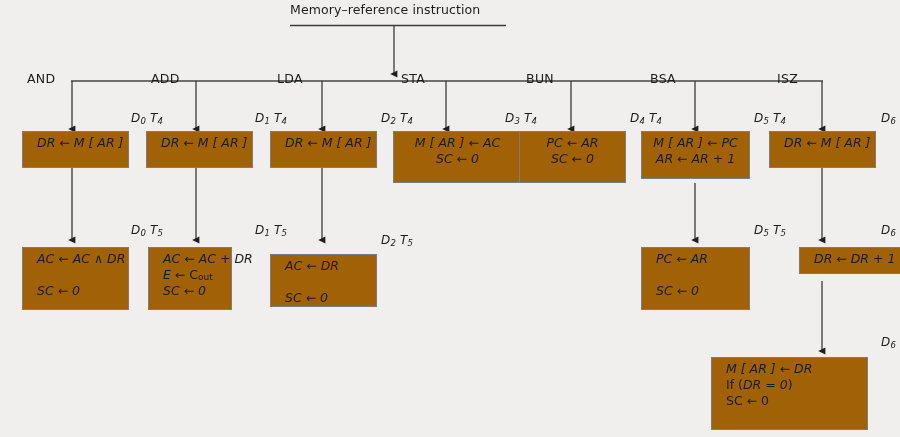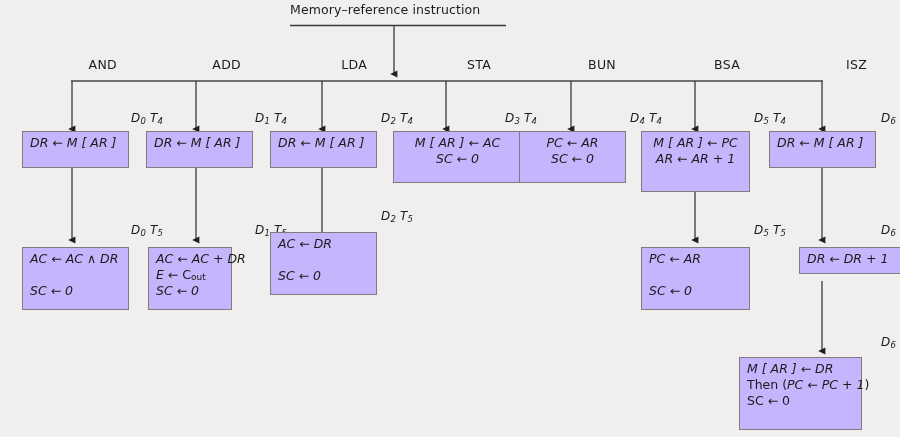--- a/index.html
+++ b/index.html
@@ -37,24 +37,24 @@
     width: 216px;
     text-align: left;
     font-size: 12.5px;
     letter-spacing: 0.1px;
     white-space: nowrap;
   }
 
   
   .col-head {
     position: absolute;
-    top: 57px;
+    top: 71px;
     width: 90px;
     margin-left: -45px;
-    text-align: right;
+    text-align: left;
     font-size: 12.5px;
     letter-spacing: 0.3px;
   }
 
   
   .tlabel {
     position: absolute;
     font-style: italic;
     font-size: 12px;
     white-space: nowrap;
@@ -66,27 +66,27 @@
     font-style: italic;
     vertical-align: baseline;
     position: relative;
     bottom: -2px;
   }
 
   
   .box {
     position: absolute;
     box-sizing: border-box;
-    background: #c4b5fd;
+    background: #a16207;
     border: 1.3px solid #7d7d7d;
     font-style: italic;
     font-size: 12.5px;
     line-height: 16px;
     white-space: nowrap;
-    padding: 3px 6px 3px 7px;
+    padding: 3px 6px 3px 14px;
   }
   .box.center {
     text-align: center;
     padding-left: 6px;
   }
   .box .ln {
     display: block;
     height: 16px;
   }
   .box .ln.blank {
@@ -152,21 +152,21 @@
   <div class="col-head" style="left:446px">STA</div>
   <div class="col-head" style="left:571px">BUN</div>
   <div class="col-head" style="left:695px">BSA</div>
   <div class="col-head" style="left:822px">ISZ</div>
 
   <div class="tlabel" style="left:93px;  top:111px">D<sub>0</sub> T<sub>4</sub></div>
   <div class="tlabel" style="left:93px;  top:223px">D<sub>0</sub> T<sub>5</sub></div>
   <div class="tlabel" style="left:217px; top:111px">D<sub>1</sub> T<sub>4</sub></div>
   <div class="tlabel" style="left:217px; top:223px">D<sub>1</sub> T<sub>5</sub></div>
   <div class="tlabel" style="left:343px; top:111px">D<sub>2</sub> T<sub>4</sub></div>
-  <div class="tlabel" style="left:343px; top:209px">D<sub>2</sub> T<sub>5</sub></div>
+  <div class="tlabel" style="left:343px; top:233px">D<sub>2</sub> T<sub>5</sub></div>
   <div class="tlabel" style="left:467px; top:111px">D<sub>3</sub> T<sub>4</sub></div>
   <div class="tlabel" style="left:592px; top:111px">D<sub>4</sub> T<sub>4</sub></div>
   <div class="tlabel" style="left:716px; top:111px">D<sub>5</sub> T<sub>4</sub></div>
   <div class="tlabel" style="left:716px; top:223px">D<sub>5</sub> T<sub>5</sub></div>
   <div class="tlabel" style="left:843px; top:111px">D<sub>6</sub> T<sub>4</sub></div>
   <div class="tlabel" style="left:843px; top:223px">D<sub>6</sub> T<sub>5</sub></div>
   <div class="tlabel" style="left:843px; top:335px">D<sub>6</sub> T<sub>6</sub></div>
 
   <div class="box" style="left:22px; top:131px; width:107px; height:37px">
       <span class="ln">DR ← M [ AR ]</span>
@@ -182,51 +182,51 @@
     </div>
   <div class="box" style="left:148px; top:247px; width:84px; height:63px">
       <span class="ln">AC ← AC + DR</span>
       <span class="ln">E ← <span class="up">C<span class="sub-small">out</span></span></span>
       <span class="ln">SC ← 0</span>
     </div>
 
   <div class="box" style="left:270px; top:131px; width:107px; height:37px">
       <span class="ln">DR ← M [ AR ]</span>
     </div>
-  <div class="box" style="left:270px; top:232px; width:107px; height:63px">
+  <div class="box" style="left:270px; top:254px; width:107px; height:53px">
       <span class="ln">AC ← DR</span>
       <span class="ln blank">&nbsp;</span>
       <span class="ln">SC ← 0</span>
     </div>
 
   <div class="box center" style="left:393px; top:131px; width:129px; height:52px">
       <span class="ln">M [ AR ] ← AC</span>
       <span class="ln">SC ← 0</span>
     </div>
 
   <div class="box center" style="left:519px; top:131px; width:107px; height:52px">
       <span class="ln">PC ← AR</span>
       <span class="ln">SC ← 0</span>
     </div>
 
-  <div class="box center" style="left:641px; top:131px; width:109px; height:61px">
+  <div class="box center" style="left:641px; top:131px; width:109px; height:48px">
       <span class="ln">M [ AR ] ← PC</span>
       <span class="ln">AR ← AR + 1</span>
     </div>
   <div class="box" style="left:641px; top:247px; width:109px; height:63px">
       <span class="ln">PC ← AR</span>
       <span class="ln blank">&nbsp;</span>
       <span class="ln">SC ← 0</span>
     </div>
 
   <div class="box" style="left:769px; top:131px; width:107px; height:37px">
       <span class="ln">DR ← M [ AR ]</span>
     </div>
   <div class="box" style="left:799px; top:247px; width:107px; height:27px">
       <span class="ln">DR ← DR + 1</span>
     </div>
-  <div class="box" style="left:739px; top:357px; width:123px; height:73px">
+  <div class="box" style="left:711px; top:357px; width:157px; height:73px">
       <span class="ln">M [ AR ] ← DR</span>
-      <span class="ln"><span class="up">Then </span><span class="up">(</span>PC ← PC + 1<span class="up">)</span></span>
+      <span class="ln"><span class="up">If </span><span class="up">(</span>DR = 0<span class="up">)</span></span>
       <span class="ln"><span class="up">SC ← 0</span></span>
     </div>
 
 </div>
 
 </body></html>

